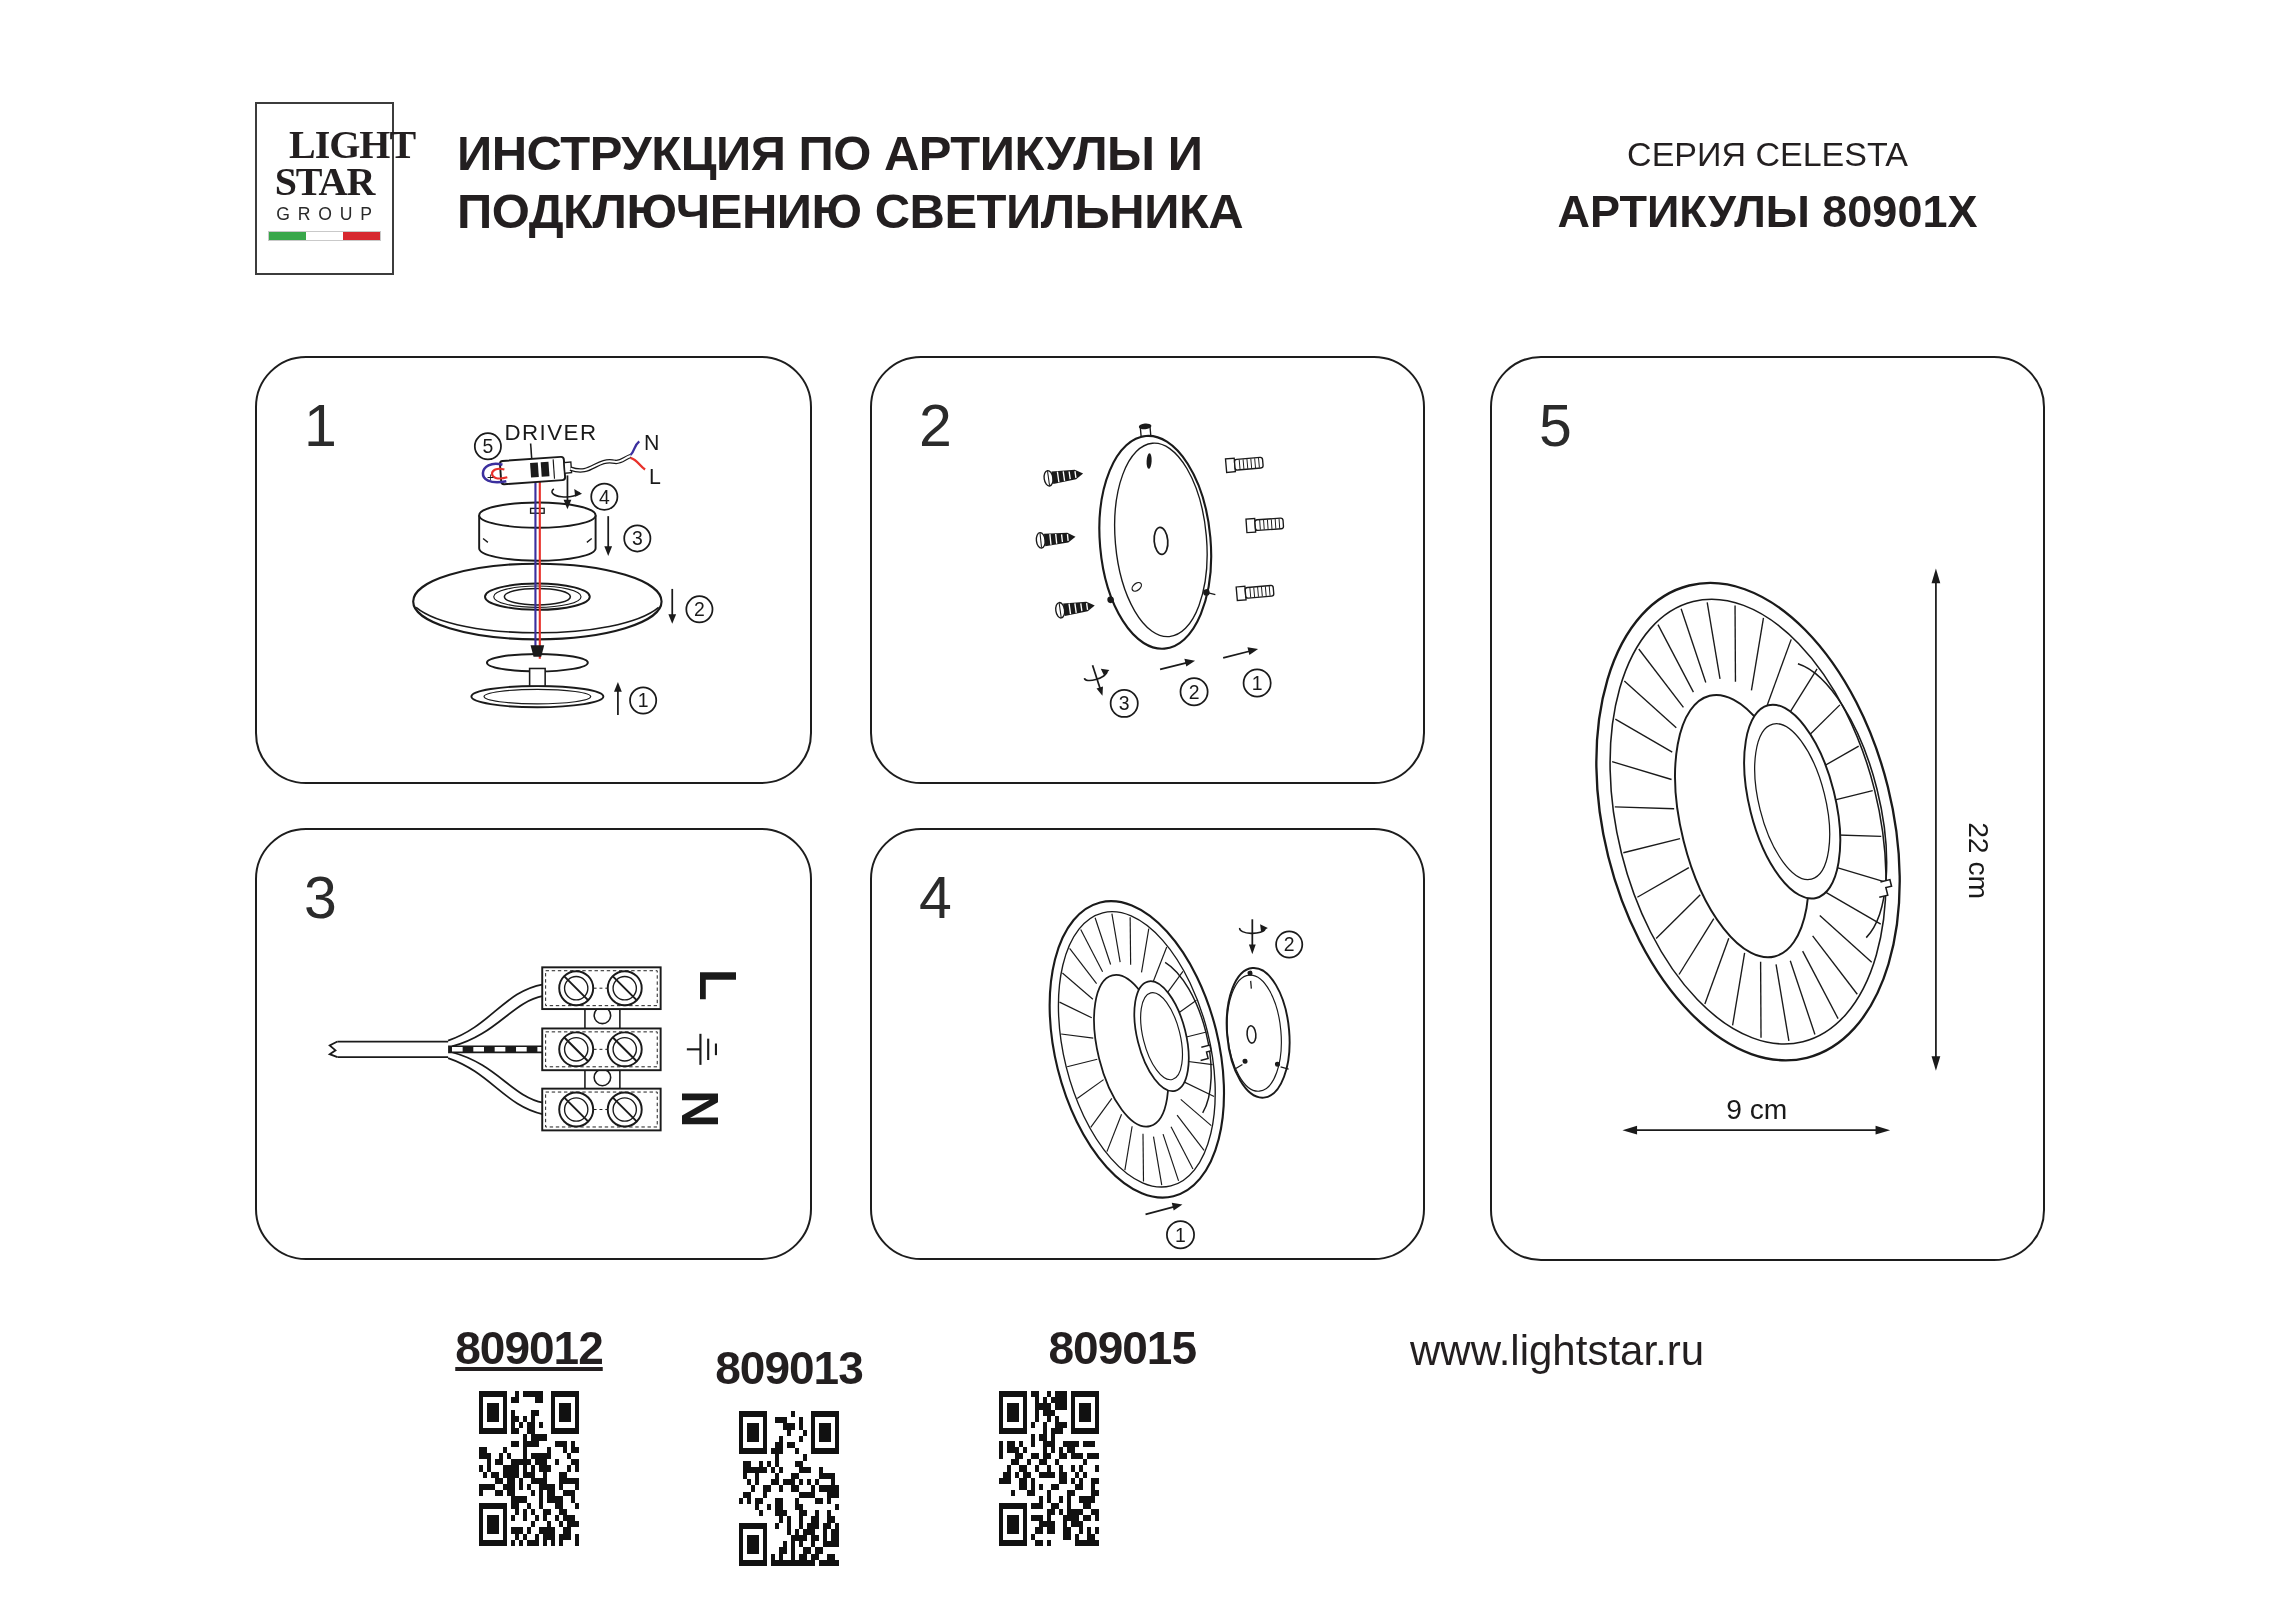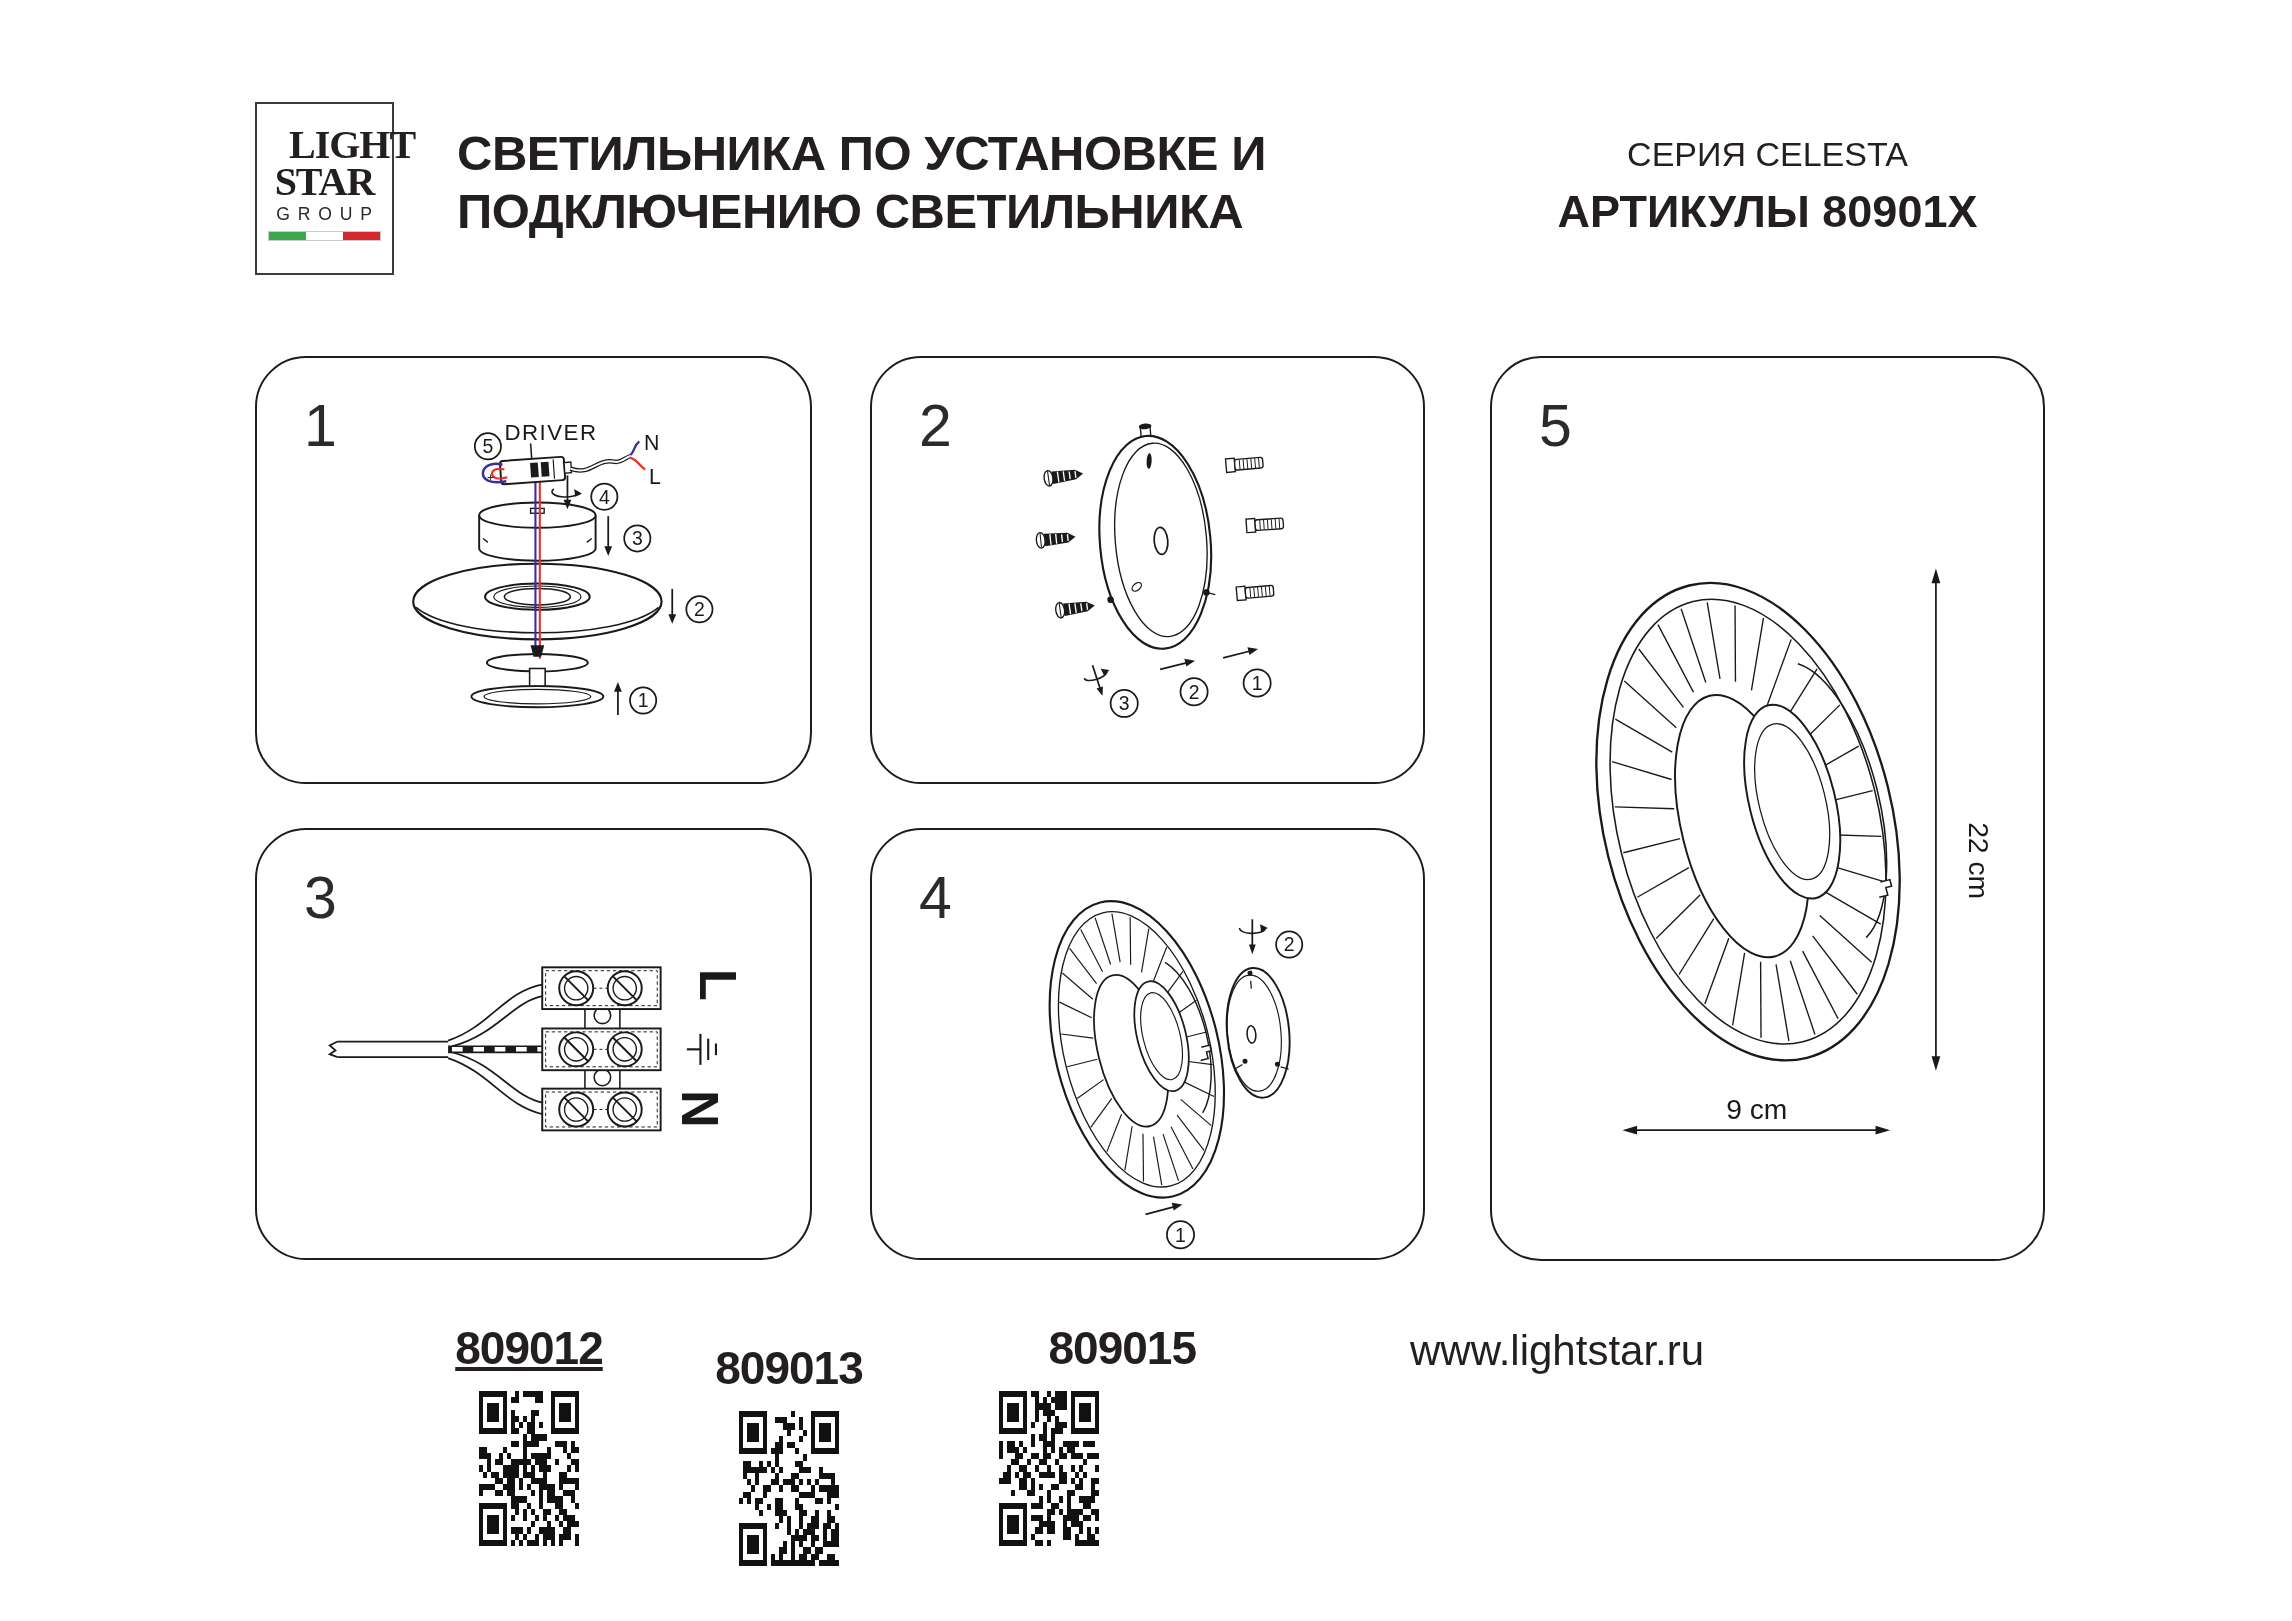--- a/index.html
+++ b/index.html
@@ -43,21 +43,21 @@
     <div class="logo-star">STAR</div>
     <div class="logo-group">GROUP</div>
     <div class="logo-flag">
       <span style="background:#39a74a"></span>
       <span style="background:#ffffff"></span>
       <span style="background:#d7282f"></span>
     </div>
   </div>
 
   <div class="title">
-    <div>СВЕТИЛЬНИКА ПО УСТАНОВКЕ И</div>
+    <div>ИНСТРУКЦИЯ ПО АРТИКУЛЫ И</div>
     <div>ПОДКЛЮЧЕНИЮ СВЕТИЛЬНИКА</div>
   </div>
 
   <div class="series">СЕРИЯ CELESTA</div>
   <div class="articles">АРТИКУЛЫ 80901X</div>
 
   <section class="panel" style="left:255px;top:356px;width:557px;height:428px;">
     <div class="panel-num">1</div>
     <svg class="diagram" viewBox="0 0 568 437">
 

